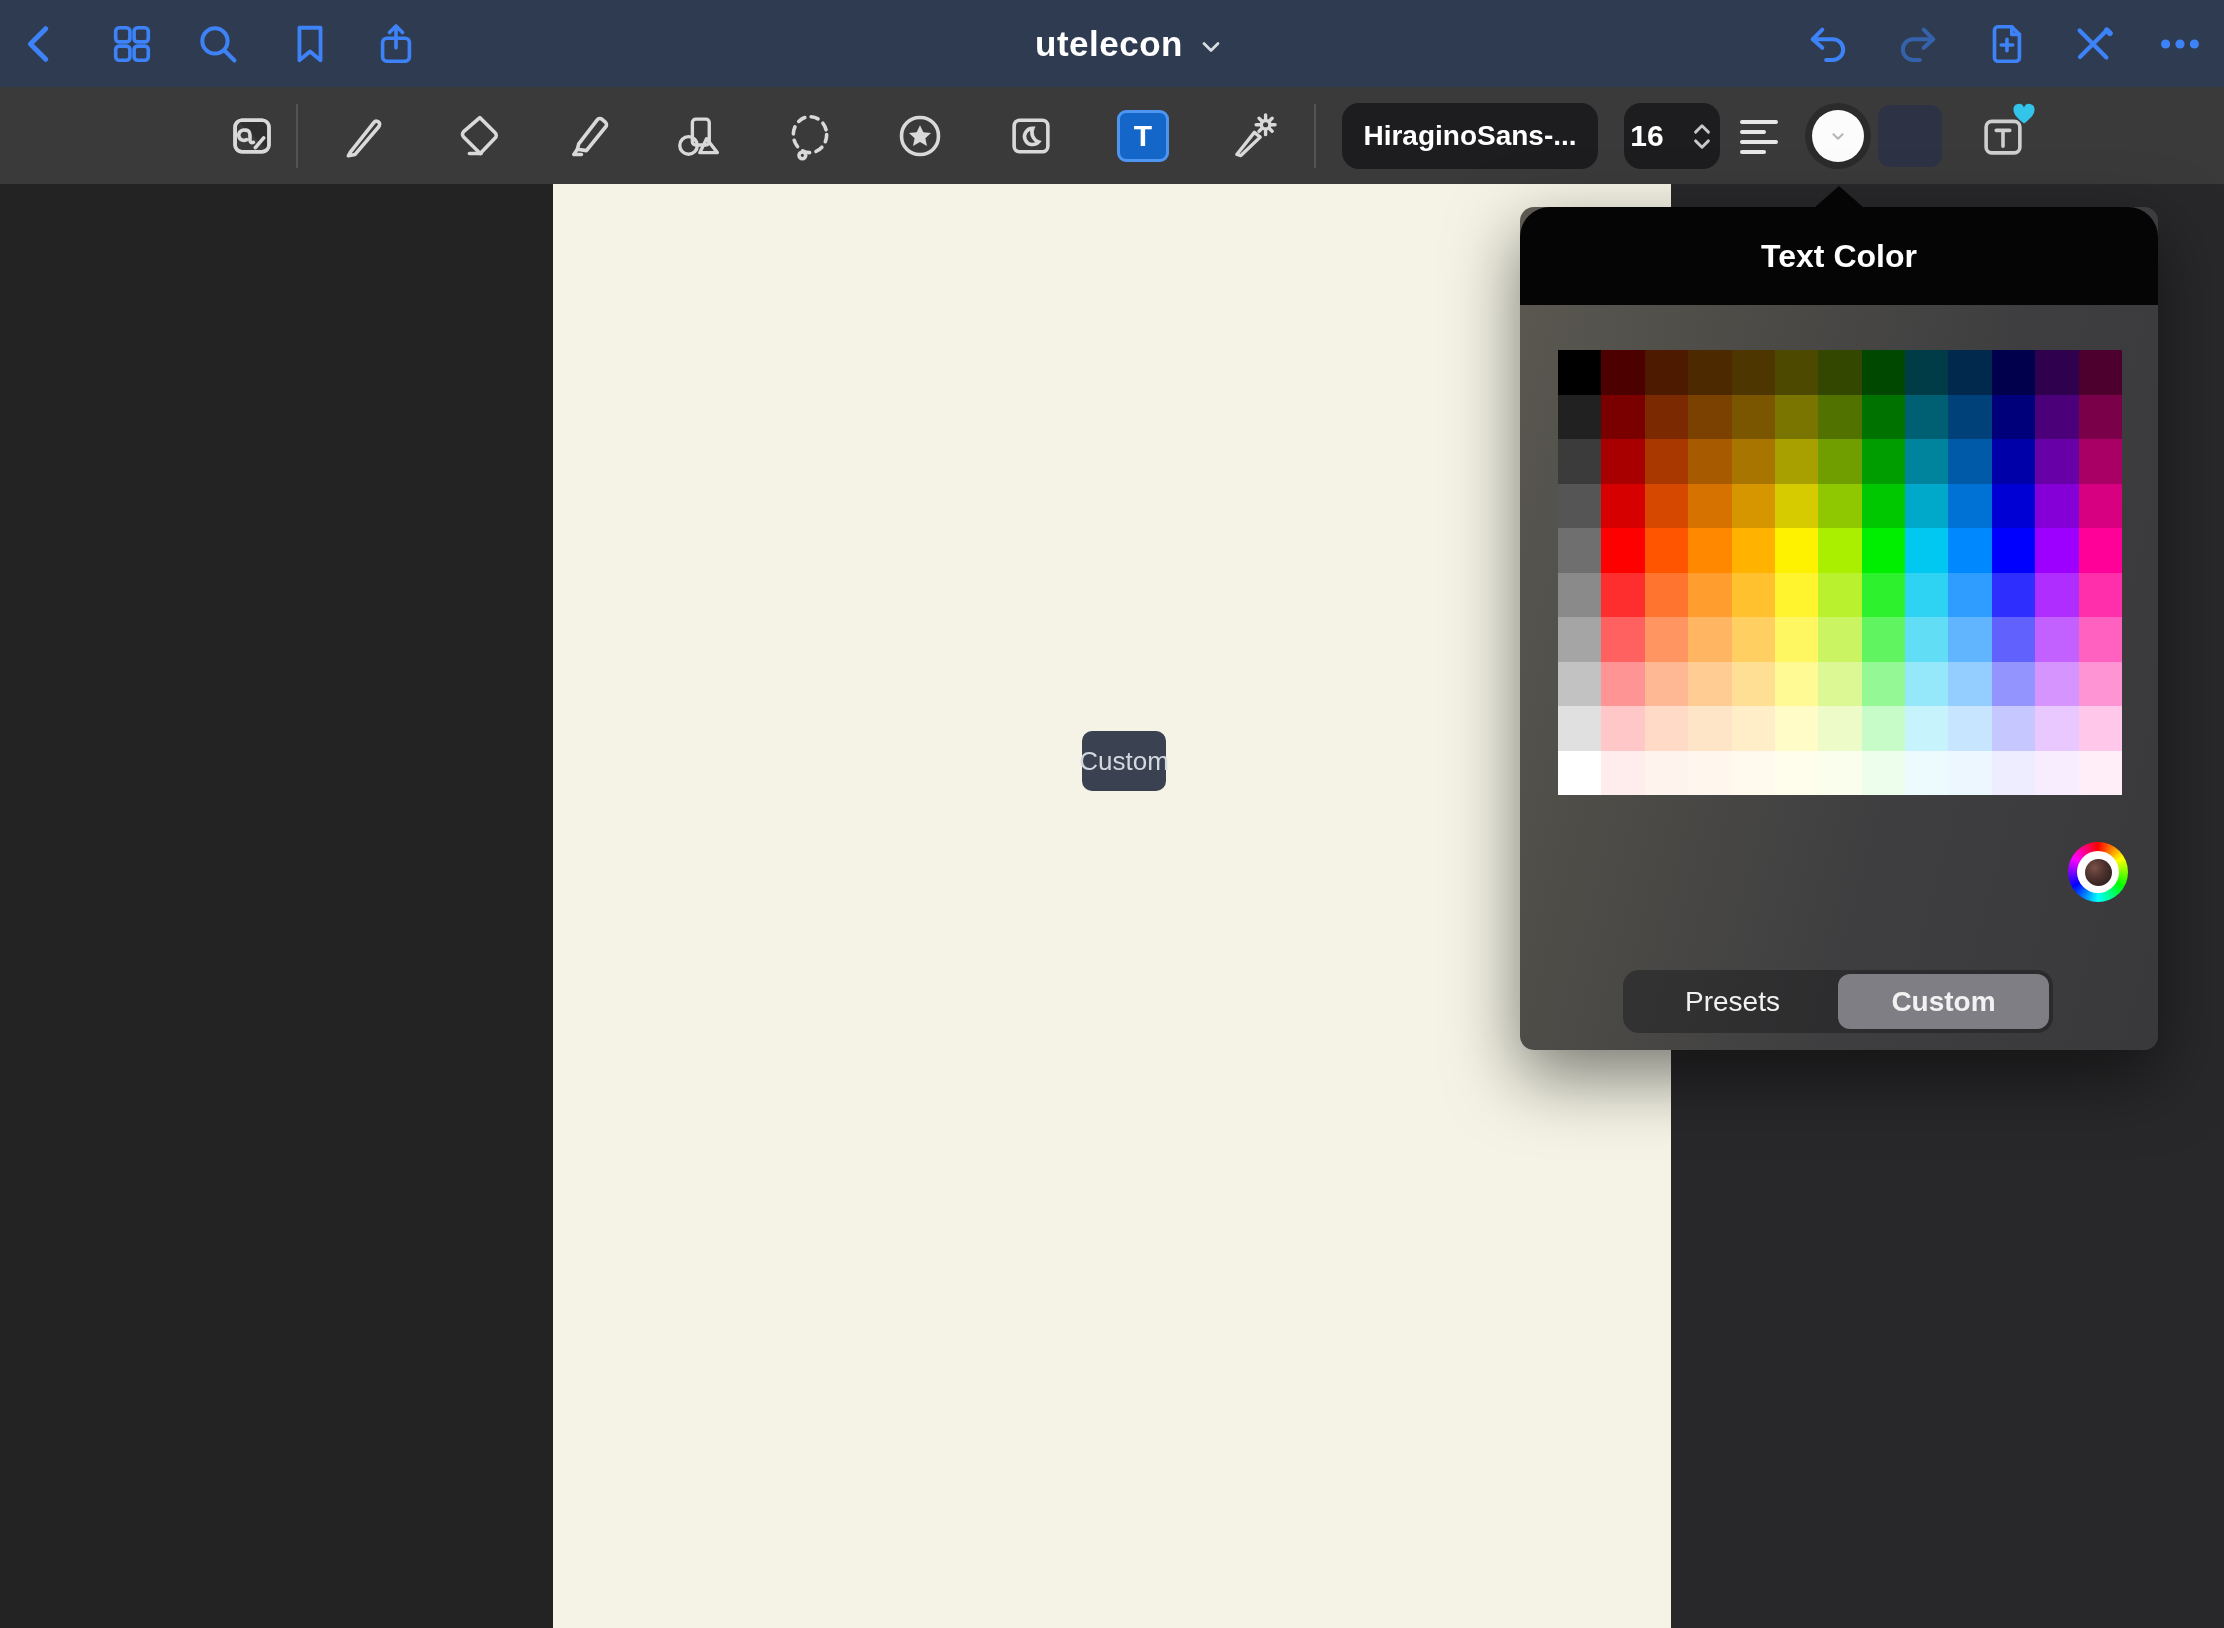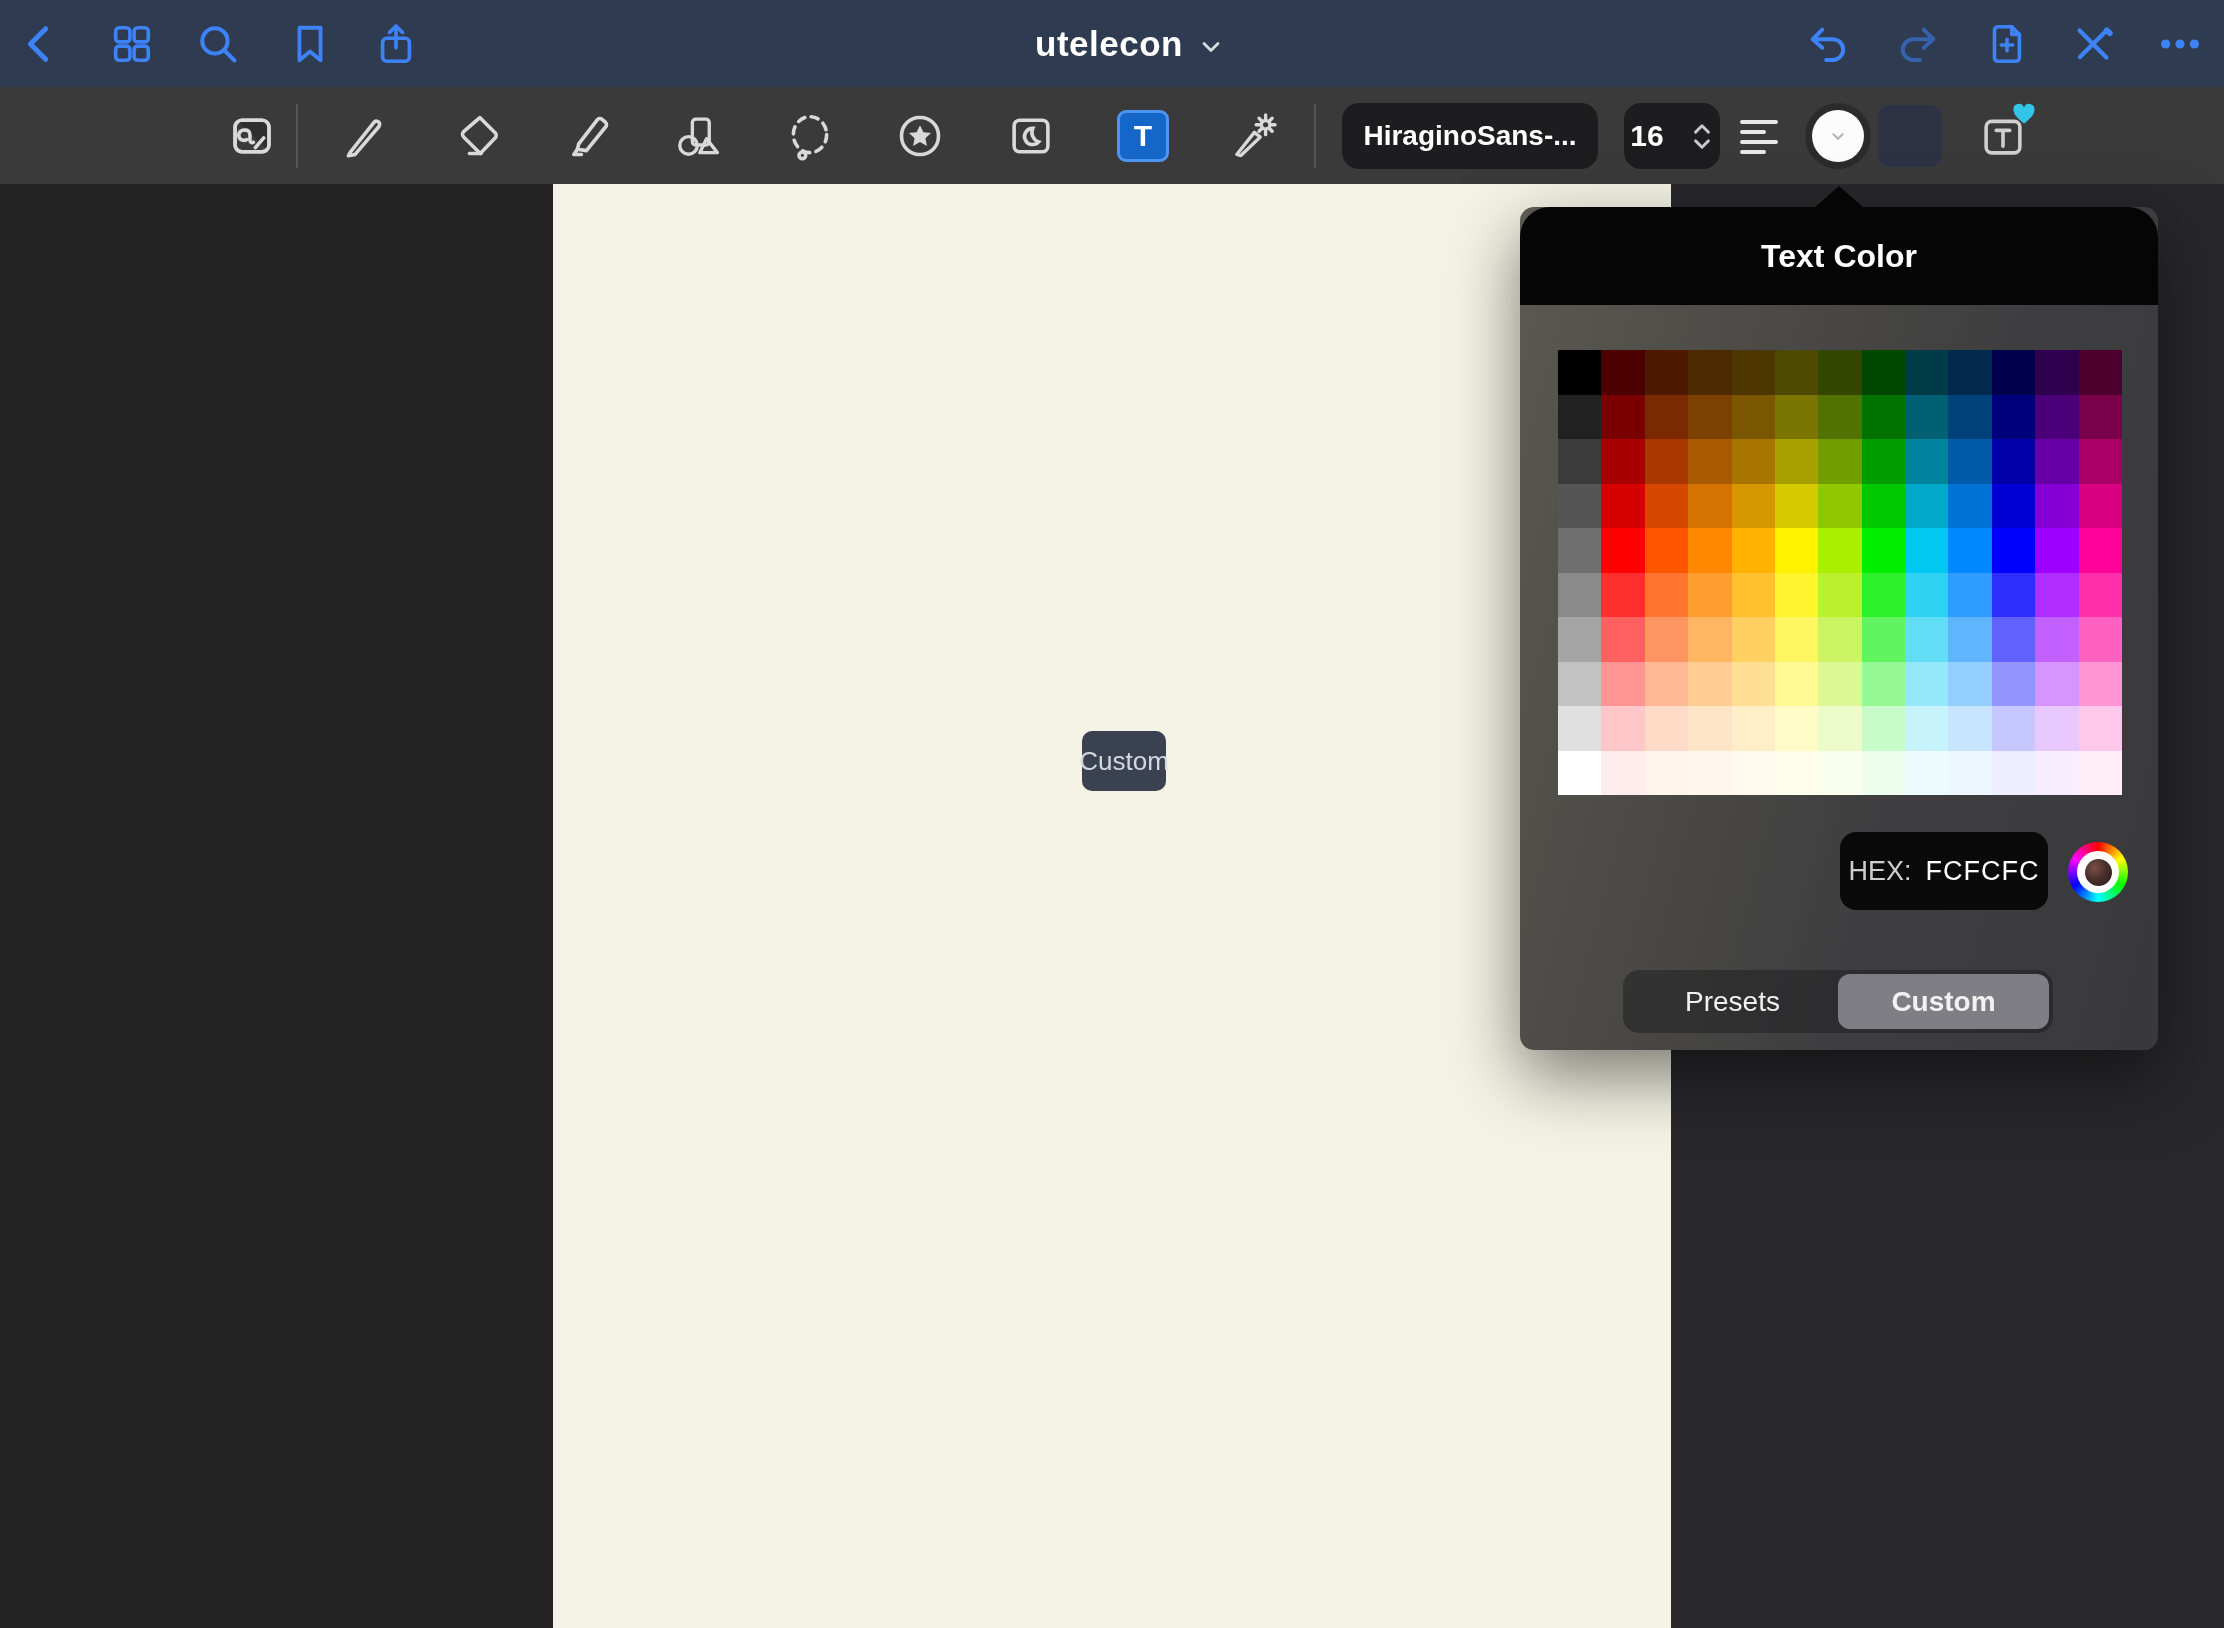--- a/index.html
+++ b/index.html
@@ -516,24 +516,20 @@
         <div class="swatch" title="#FFFEED" style="background: rgb(255, 254, 237);"></div>
         <div class="swatch" title="#F9FEED" style="background: rgb(249, 254, 237);"></div>
         <div class="swatch" title="#EDFEED" style="background: rgb(237, 254, 237);"></div>
         <div class="swatch" title="#EDFBFE" style="background: rgb(237, 251, 254);"></div>
         <div class="swatch" title="#EDF7FF" style="background: rgb(237, 247, 255);"></div>
         <div class="swatch" title="#EDEDFF" style="background: rgb(237, 237, 255);"></div>
         <div class="swatch" title="#F8EDFF" style="background: rgb(248, 237, 255);"></div>
         <div class="swatch" title="#FFEDF8" style="background: rgb(255, 237, 248);"></div>
       </div>
 
-    <div class="hex-pill">
-      <span class="lbl">HEX:</span>
-      <span class="val">FCFCFC</span>
-    </div>
 
     <div class="wheel">
       <div class="inner">
         <div class="core"></div>
       </div>
     </div>
 
     <div class="segmented">
       <div class="segment">
         <span>Presets</span>

